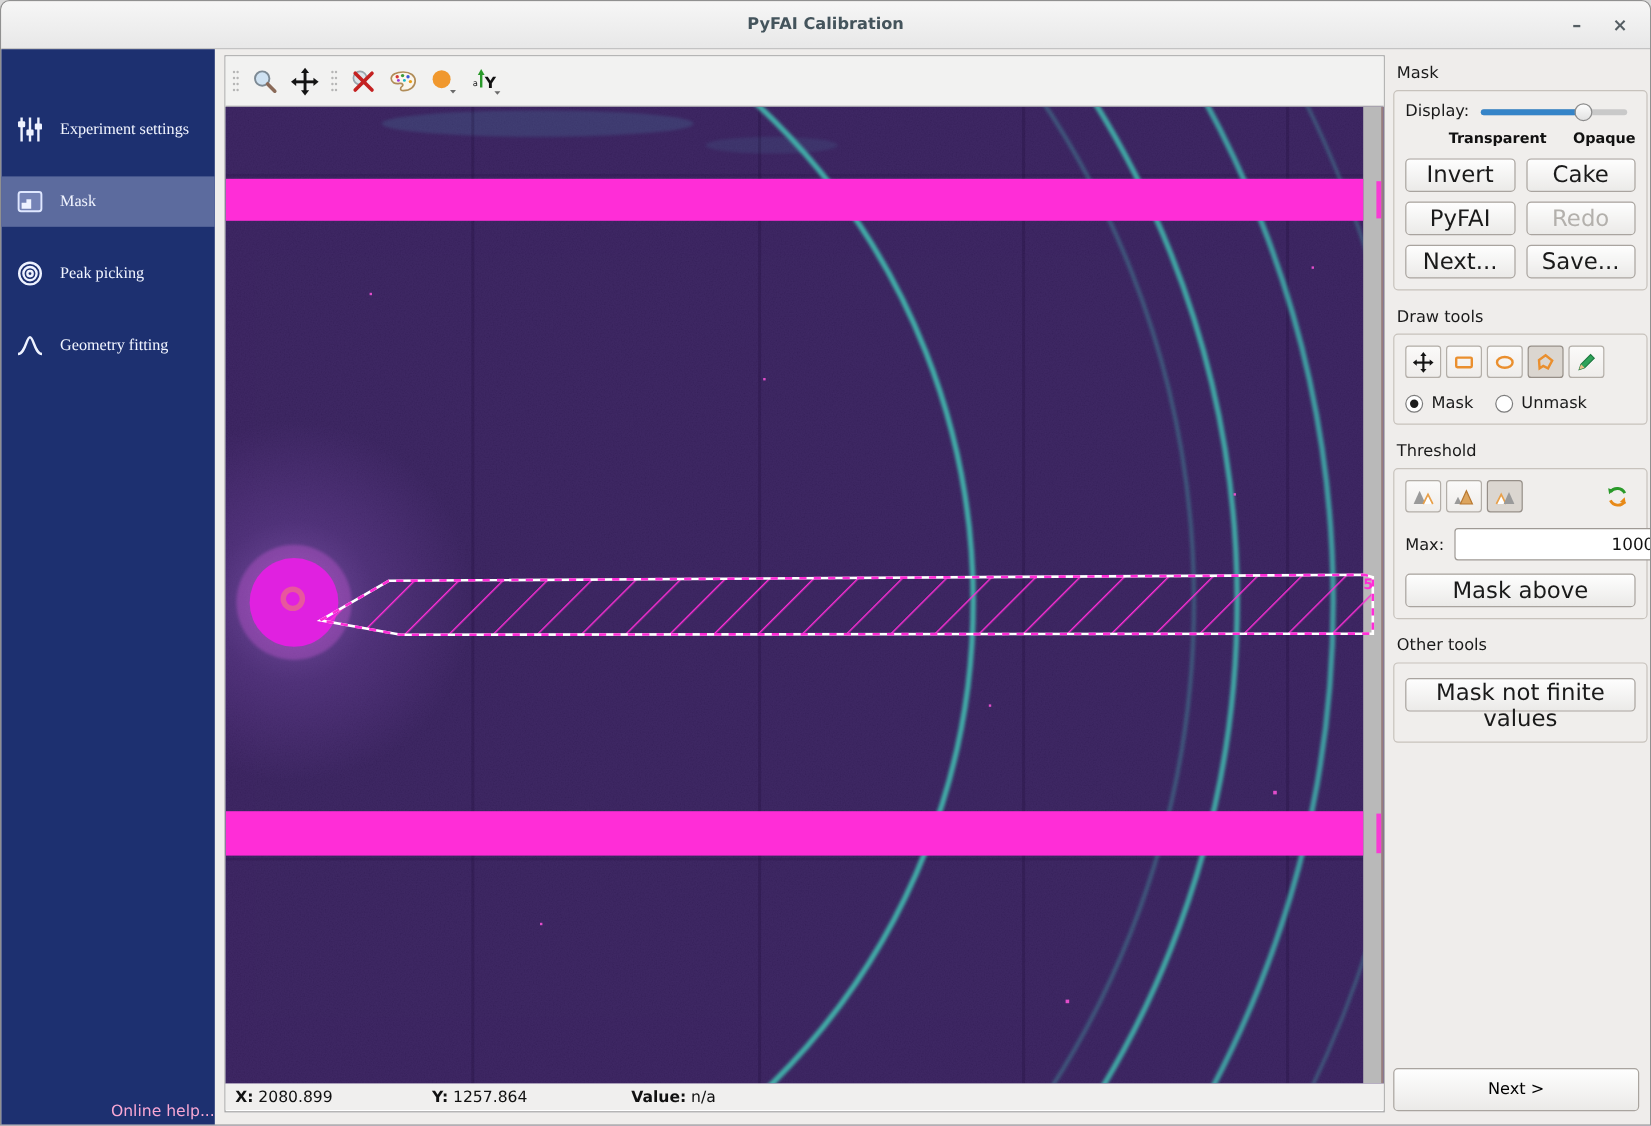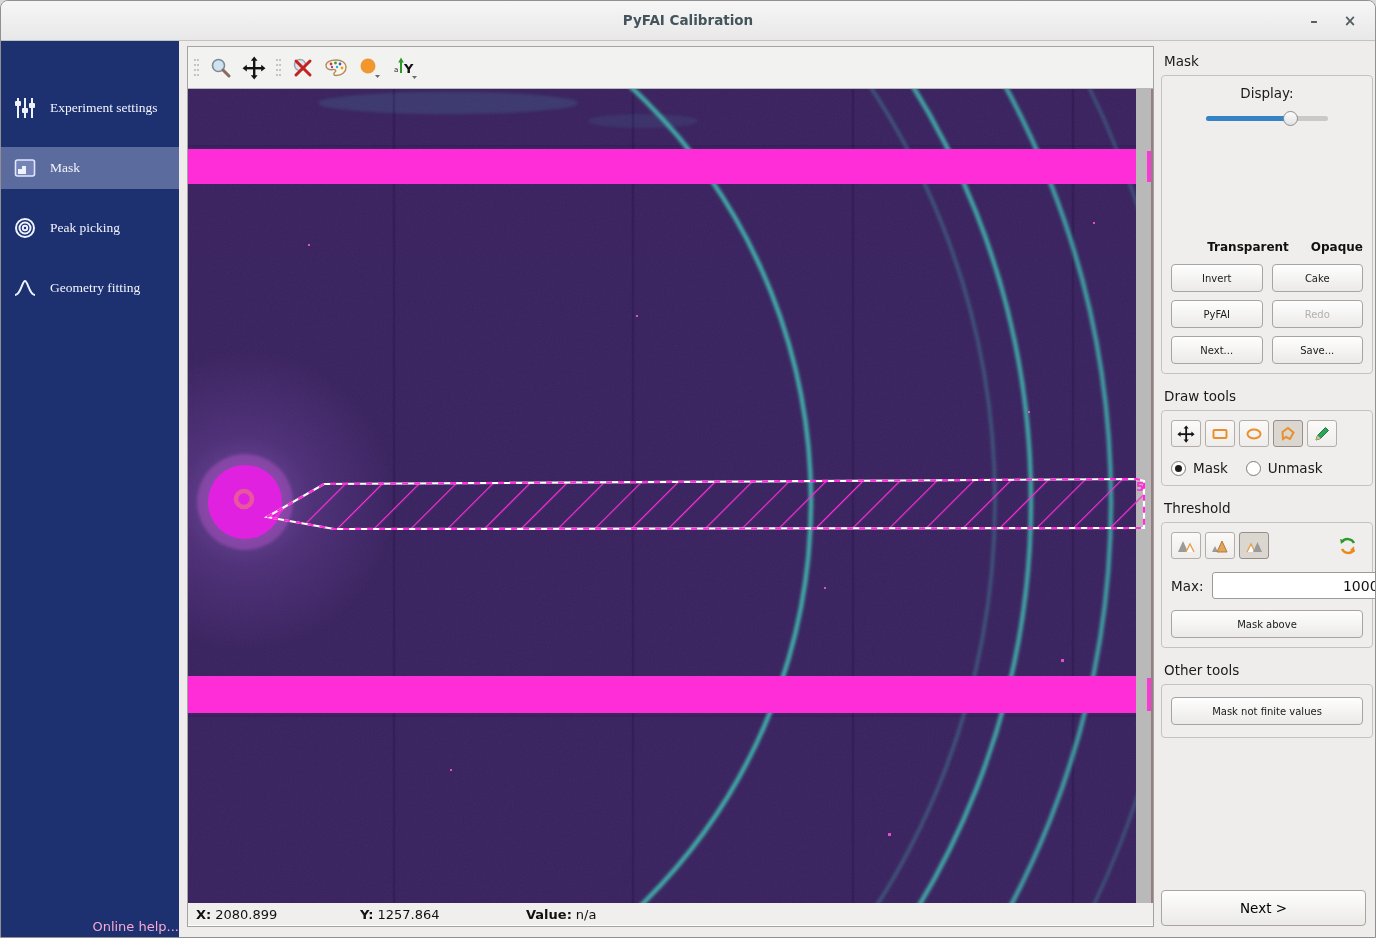--- a/index.html
+++ b/index.html
@@ -36,31 +36,31 @@
   .plot-status { height:22px; background:#f0efee; display:flex; align-items:center;
     font-size:13px; color:#111; position:relative; }
   .st-x { position:absolute; left:8px; } .st-y { position:absolute; left:172px; } .st-v { position:absolute; left:338px; }
   .plot-status b { font-weight:bold; margin-right:4px; }
 
   
   .rightpanel { position:absolute; left:1160px; top:45px; width:212px; height:893px; font-size:13.5px; color:#1a1a1a; }
   .section-label { margin:7px 0 6px 3px; }
   .groupbox { border:1px solid #c7c2bc; border-radius:4px; padding:9px 9px; background:#f0eeec; }
 
-  .display-row { display:flex; align-items:center; gap:10px;flex-direction:column; }
+  .display-row { display:flex; align-items:center; gap:10px; }
   .slider { position:relative; width:122px; height:15px; flex:0 0 122px; }
   .slider .track { position:absolute; left:0; right:0; top:5px; height:5px; background:#c9c9c9; border-radius:2.5px; }
   .slider .fill  { position:absolute; left:0; top:5px; height:5px; background:#3584c8; border-radius:2.5px; }
   .slider .handle{ position:absolute; top:0; width:15px; height:15px; border-radius:50%;
     background:linear-gradient(#fdfdfd,#e2e2e2); border:1px solid #8d8d8d; }
   .sub-labels { display:flex; justify-content:flex-end; gap:22px; margin-top:7px;
     font-size:12px; font-weight:600; color:#111; }
   .btn-grid { display:grid; grid-template-columns:1fr 1fr; gap:8px 9px; margin-top:10px; }
   .btn { height:28px; border:1px solid #a9a49f; border-radius:4px;
-    background:linear-gradient(#fefefe,#ebeae8); font-size:10px; color:#1a1a1a;
+    background:linear-gradient(#fefefe,#ebeae8); font-size:19px; color:#1a1a1a;
     font-family:inherit; cursor:default; }
   .btn:disabled { color:#b3b0ac; }
   .btn.wide { width:100%; }
 
   .tools-row { display:flex; gap:4px; align-items:center; }
   .tool-btn { width:30px; height:27px; border:1px solid #b3aea8; border-radius:3px;
     background:linear-gradient(#fbfaf9,#efedeb); display:flex; align-items:center; justify-content:center; }
   .tool-btn.selected { background:#dbd6d0; border-color:#968f88; }
   .radio-row { display:flex; align-items:center; gap:18px; margin-top:13px; }
   .radio { display:flex; align-items:center; gap:7px; }

